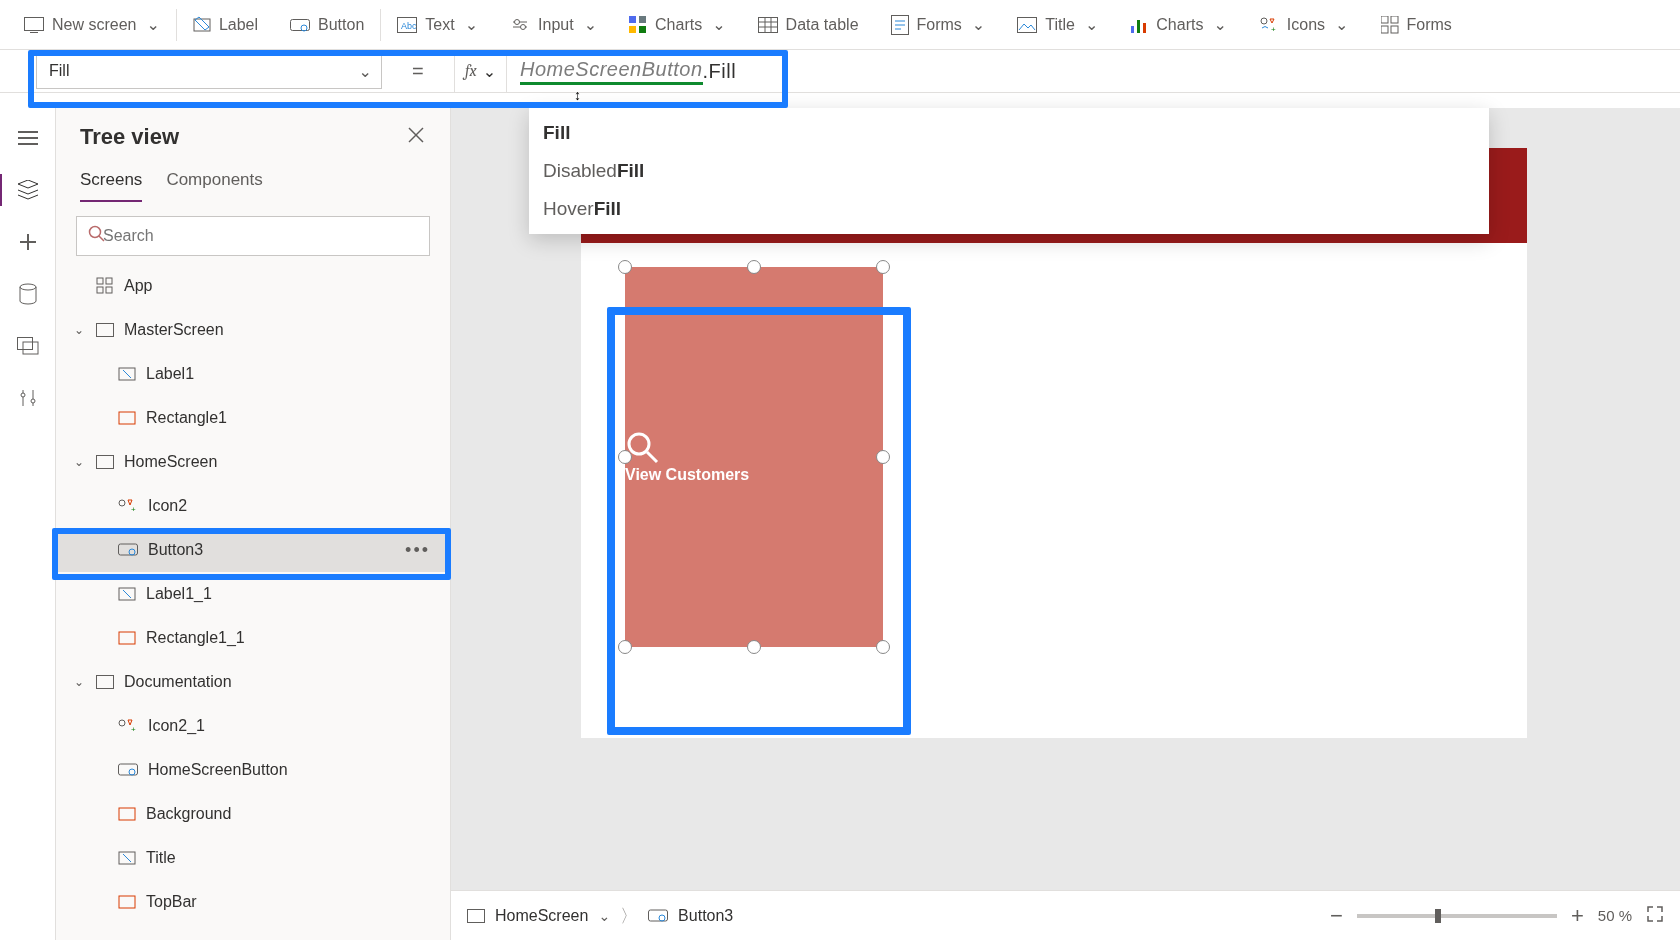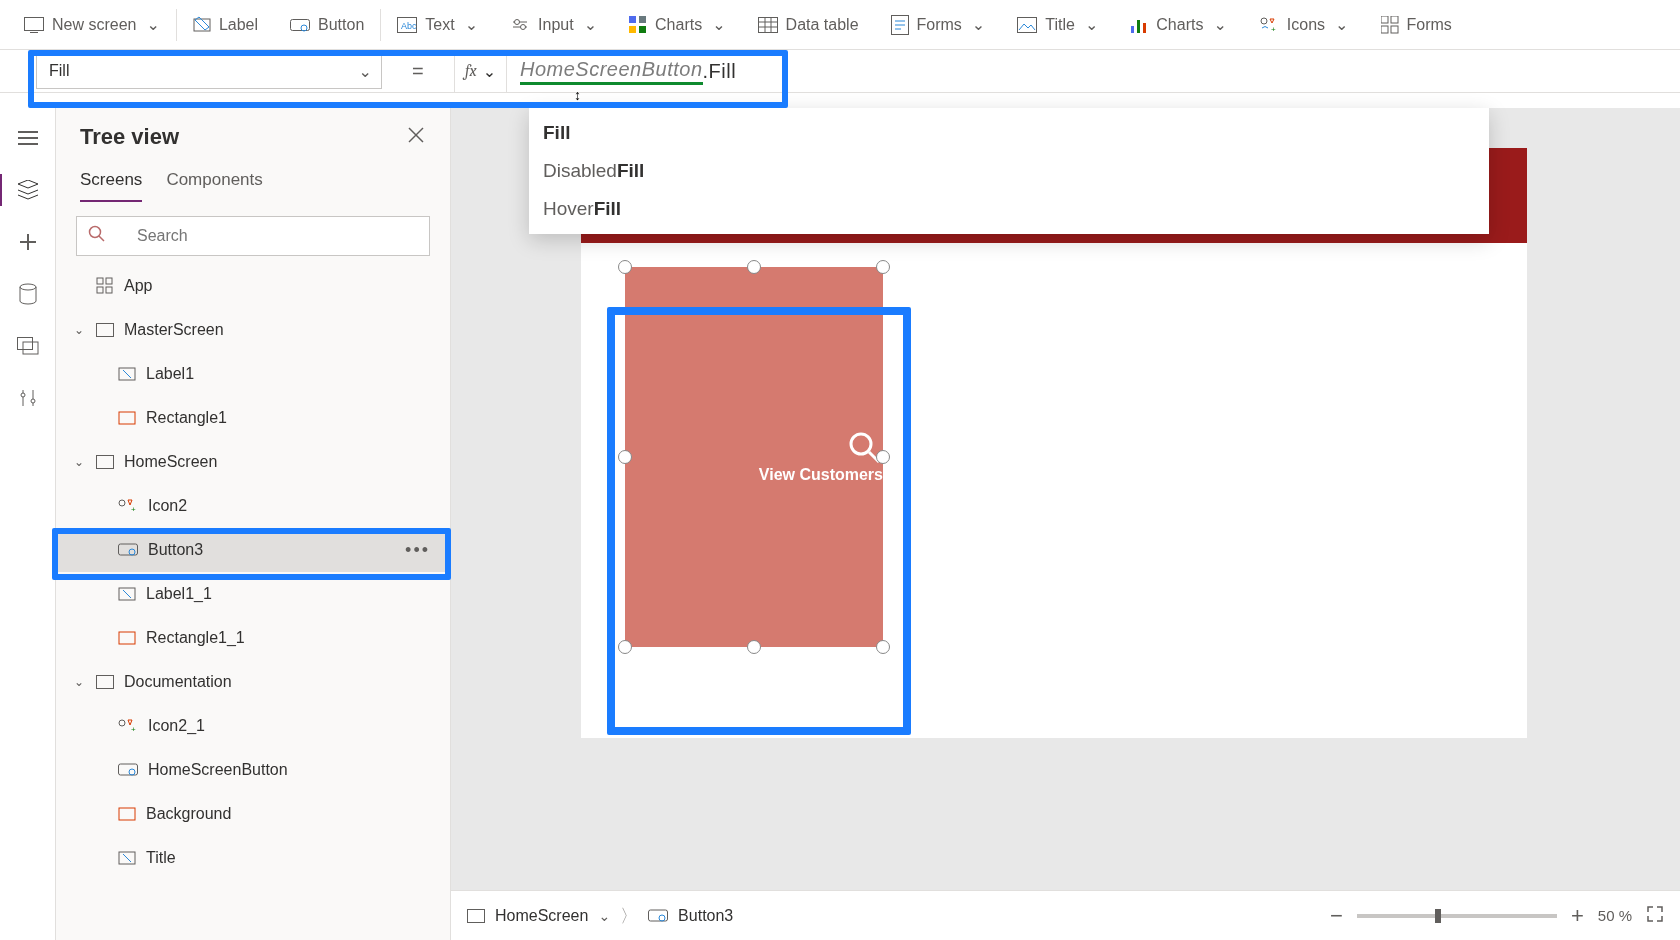--- a/index.html
+++ b/index.html
@@ -45,41 +45,41 @@
 
   
   .tree-panel { position:absolute; left:56px; top:108px; width:395px; bottom:0; border-right:1px solid #e1dfdd; background:#faf9f8; display:flex; flex-direction:column; }
   .tree-head { display:flex; align-items:center; justify-content:space-between; padding:16px 26px 8px 24px; }
   .tree-head h2 { font-size:22px; font-weight:600; color:#323130; }
   .tree-close { color:#605e5c; cursor:pointer; }
   .tree-tabs { display:flex; gap:24px; padding:0 24px; margin-top:6px; }
   .tree-tab { font-size:17px; padding:6px 0 10px; color:#605e5c; cursor:pointer; }
   .tree-tab.active { color:#323130; border-bottom:2px solid #742774; font-weight:400; }
   .tree-search { margin:14px 20px 8px; position:relative; }
-  .tree-search input { width:100%; height:40px; border:1px solid #c8c6c4; font-size:16px; padding:0 12px 0 60px; color:#605e5c; }
+  .tree-search input { width:100%; height:40px; border:1px solid #c8c6c4; font-size:16px; padding:0 12px 0 26px; color:#605e5c; }
   .tree-search .search-icon { position:absolute; left:12px; top:50%; transform:translateY(-50%); color:#c77b7b; }
 
   .tree-scroll { flex:1; overflow-y:auto; }
   .tree-row { display:flex; align-items:center; height:44px; padding-left:16px; font-size:16px; color:#323130; cursor:pointer; gap:10px; position:relative; }
   .tree-row.child { padding-left:56px; }
   .tree-row.leaf { padding-left:80px; }
   .tree-row.selected { background:#e1dfdd; }
   .tree-row.selected .more { opacity:1; }
   .more { position:absolute; right:20px; top:50%; transform:translateY(-50%); color:#605e5c; font-size:18px; opacity:0; letter-spacing:2px; }
   .tree-chev { width:14px; display:inline-flex; justify-content:center; color:#605e5c; font-size:12px; }
   .tree-row svg { flex-shrink:0; }
 
   
   .canvas-area { position:absolute; left:451px; right:0; top:108px; bottom:50px; background:#e8e8e8; overflow:hidden; }
   .device-frame { position:absolute; left:130px; top:40px; width:946px; height:590px; background:#fff; }
   .device-header { height:95px; background:#9a1b1b; color:#fff; font-size:40px; font-weight:700; display:flex; align-items:center; justify-content:center; }
   .device-body { position:relative; height:calc(100% - 95px); background:#fff; }
 
   .sel-box { position:absolute; left:38px; top:18px; width:270px; height:392px; }
-  .sel-fill { position:absolute; inset:6px; background:#d57a6f; display:flex; flex-direction:column; align-items:flex-end; justify-content:center; color:#fff; }
+  .sel-fill { position:absolute; inset:6px; background:#d57a6f; display:flex; flex-direction:column; align-items:flex-start; justify-content:center; color:#fff; }
   .sel-fill .mag { }
   .sel-fill .lbl { font-size:16px; font-weight:600; }
   .handle { position:absolute; width:14px; height:14px; background:#fff; border:1px solid #888; border-radius:50%; }
   .h-tl{left:-1px;top:-1px;} .h-tr{right:-1px;top:-1px;} .h-bl{left:-1px;bottom:-1px;} .h-br{right:-1px;bottom:-1px;}
   .h-t{left:calc(50% - 7px);top:-1px;} .h-b{left:calc(50% - 7px);bottom:-1px;}
   .h-l{top:calc(50% - 7px);left:-1px;} .h-r{top:calc(50% - 7px);right:-1px;}
 
   
   .status-bar { position:absolute; left:451px; right:0; bottom:0; height:50px; border-top:1px solid #e1dfdd; background:#fff; display:flex; align-items:center; padding:0 16px; gap:16px; }
   .bc { display:flex; align-items:center; gap:10px; font-size:16px; color:#323130; }
@@ -396,20 +396,26 @@
           <rect x="1" y="2" width="16" height="12" fill="none" stroke="#d83b01"></rect>
         </svg>
       <span>Background</span>
     </div>
     <div class="tree-row leaf" style="padding-left:62px">
       <svg width="18" height="16">
           <rect x="1" y="2" width="16" height="12" fill="none" stroke="#605e5c"></rect>
           <line x1="5" y1="4" x2="13" y2="12" stroke="#2b88d8"></line>
         </svg>
       <span>Title</span>
+    </div>
+    <div class="tree-row leaf" style="padding-left:62px">
+      <svg width="18" height="16">
+          <rect x="1" y="2" width="16" height="12" fill="none" stroke="#d83b01"></rect>
+        </svg>
+      <span>TopBar</span>
     </div>
   </div>
 </div>
 
 <div class="canvas-area">
   <div class="device-frame">
     <div class="device-header">Home Screen</div>
     <div class="device-body">
       <div class="sel-box">
         <div class="sel-fill">

